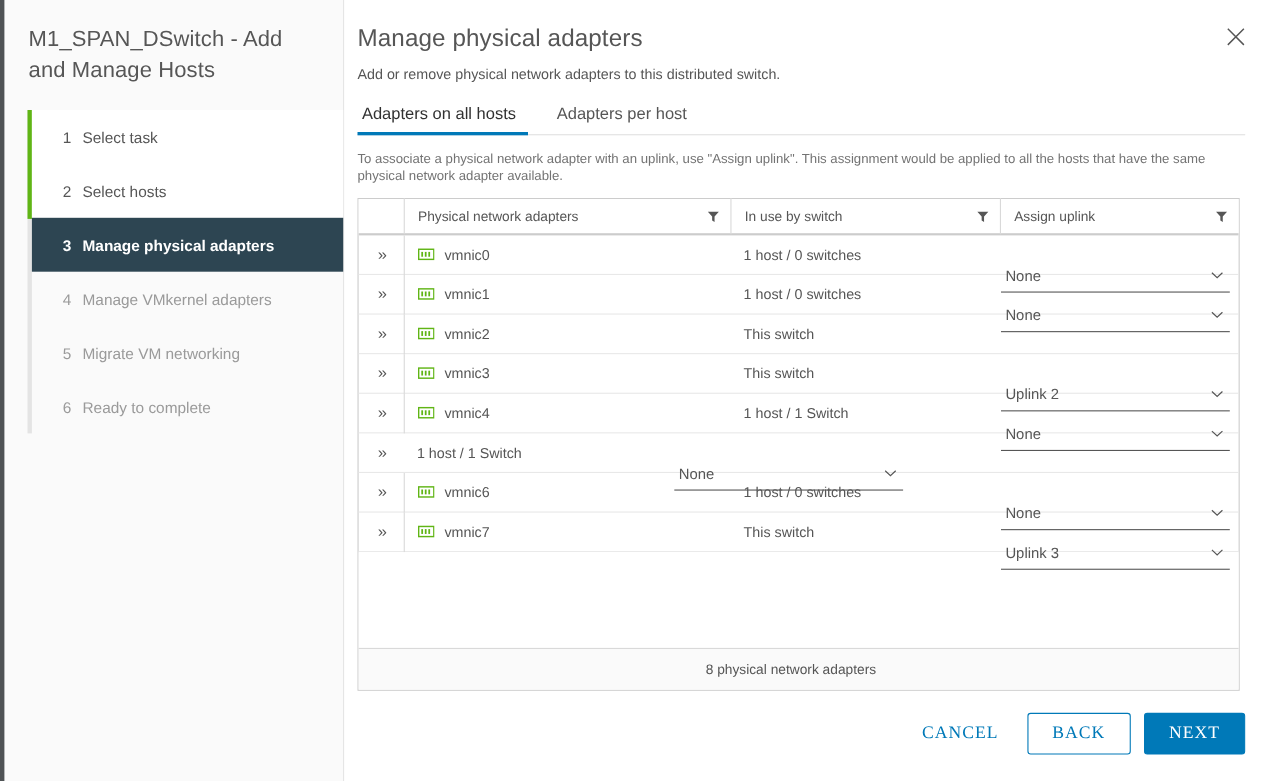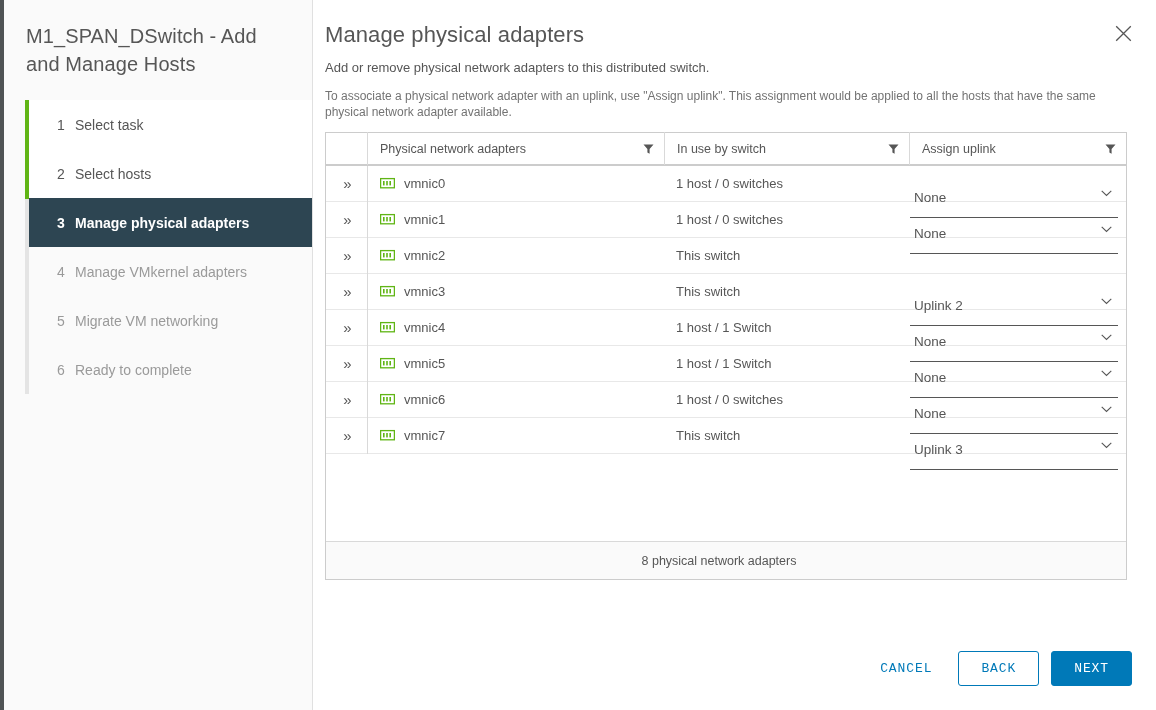--- a/index.html
+++ b/index.html
@@ -207,21 +207,21 @@
 
   .chev2 { font-size: 15px; color: #565656; letter-spacing: -2px; }
 
   .nic-icon { line-height: 0; flex: 0 0 15px; }
 
   .select {
     position: relative;
     width: 208px;
     height: 28px;
     display: flex;
-    align-items: flex-start;
+    align-items: center;
     justify-content: space-between;
     border-bottom: 1px solid #565656;
     font-size: 13.5px;
     color: #565656;
     cursor: pointer;
     padding: 0 6px 2px 4px;
     margin-left: 1px;
     margin-top: 41px;
   }
   .select .caret { color: #565656; line-height: 0; }
@@ -241,24 +241,24 @@
   
   .actions {
     position: absolute;
     right: 24px;
     bottom: 24px;
     display: flex;
     align-items: center;
     gap: 12px;
   }
   .btn {
-    font-size: 13px;
+    font-size: 16px;
     letter-spacing: .9px;
     cursor: pointer;
-    font-family: Liberation Mono, monospace;
+    font-family: Liberation Serif, serif;
   }
   .btn-link {
     background: none; border: none;
     color: #0079b8;
     padding: 9px 14px;
   }
   .btn-outline {
     background: #fff;
     border: 1px solid #0079b8;
     color: #0079b8;
@@ -319,20 +319,24 @@
     <div class="panel-head">
       <div class="panel-title">Manage physical adapters</div>
       <div class="close-btn">
         <svg width="17" height="17" viewBox="0 0 17 17" aria-hidden="true">
           <path d="M1.2 1.2 L15.8 15.8 M15.8 1.2 L1.2 15.8" stroke="#565656" stroke-width="1.3" fill="none"></path>
         </svg>
       </div>
       <div class="panel-sub">Add or remove physical network adapters to this distributed switch.</div>
     </div>
 
+    <div class="tabs">
+      <div class="tab active">Adapters on all hosts</div>
+      <div class="tab">Adapters per host</div>
+    </div>
 
     <p class="hint">To associate a physical network adapter with an uplink, use "Assign uplink". This assignment would be applied to all the hosts that have the same physical network adapter available.</p>
 
     <div class="table-wrap">
 
       <div class="thead">
         <div class="th c0"></div>
 
         <div class="th c1">
           <span>Physical network adapters</span>
@@ -491,31 +495,20 @@
                   </svg>
               </span>
             </div>
           </div>
         </div>
 
         <div class="tr">
           <div class="td c0">
               <span class="chev2">»</span>
             </div>
-          <div class="td c1">
-            <span class="nic-icon">
-              <svg width="15" height="13" viewBox="0 0 15 13" aria-hidden="true">
-                <rect x="0.6" y="1.6" width="13.8" height="9.2" fill="none" stroke="#60b515" stroke-width="1.3"></rect>
-                <rect x="3" y="4" width="1.6" height="4.4" fill="#60b515"></rect>
-                <rect x="6.2" y="4" width="1.6" height="4.4" fill="#60b515"></rect>
-                <rect x="9.4" y="4" width="1.6" height="4.4" fill="#60b515"></rect>
-              </svg>
-            </span>
-            <span>vmnic5</span>
-          </div>
           <div class="td c2">1 host / 1 Switch</div>
           <div class="td c3">
             <div class="select">
               <span>None</span>
               <span class="caret">
                 <svg width="11" height="7" viewBox="0 0 11 7" aria-hidden="true">
                     <path d="M0.7 0.9 L5.5 5.4 L10.3 0.9" stroke="#565656" stroke-width="1.1" fill="none"></path>
                   </svg>
               </span>
             </div>

